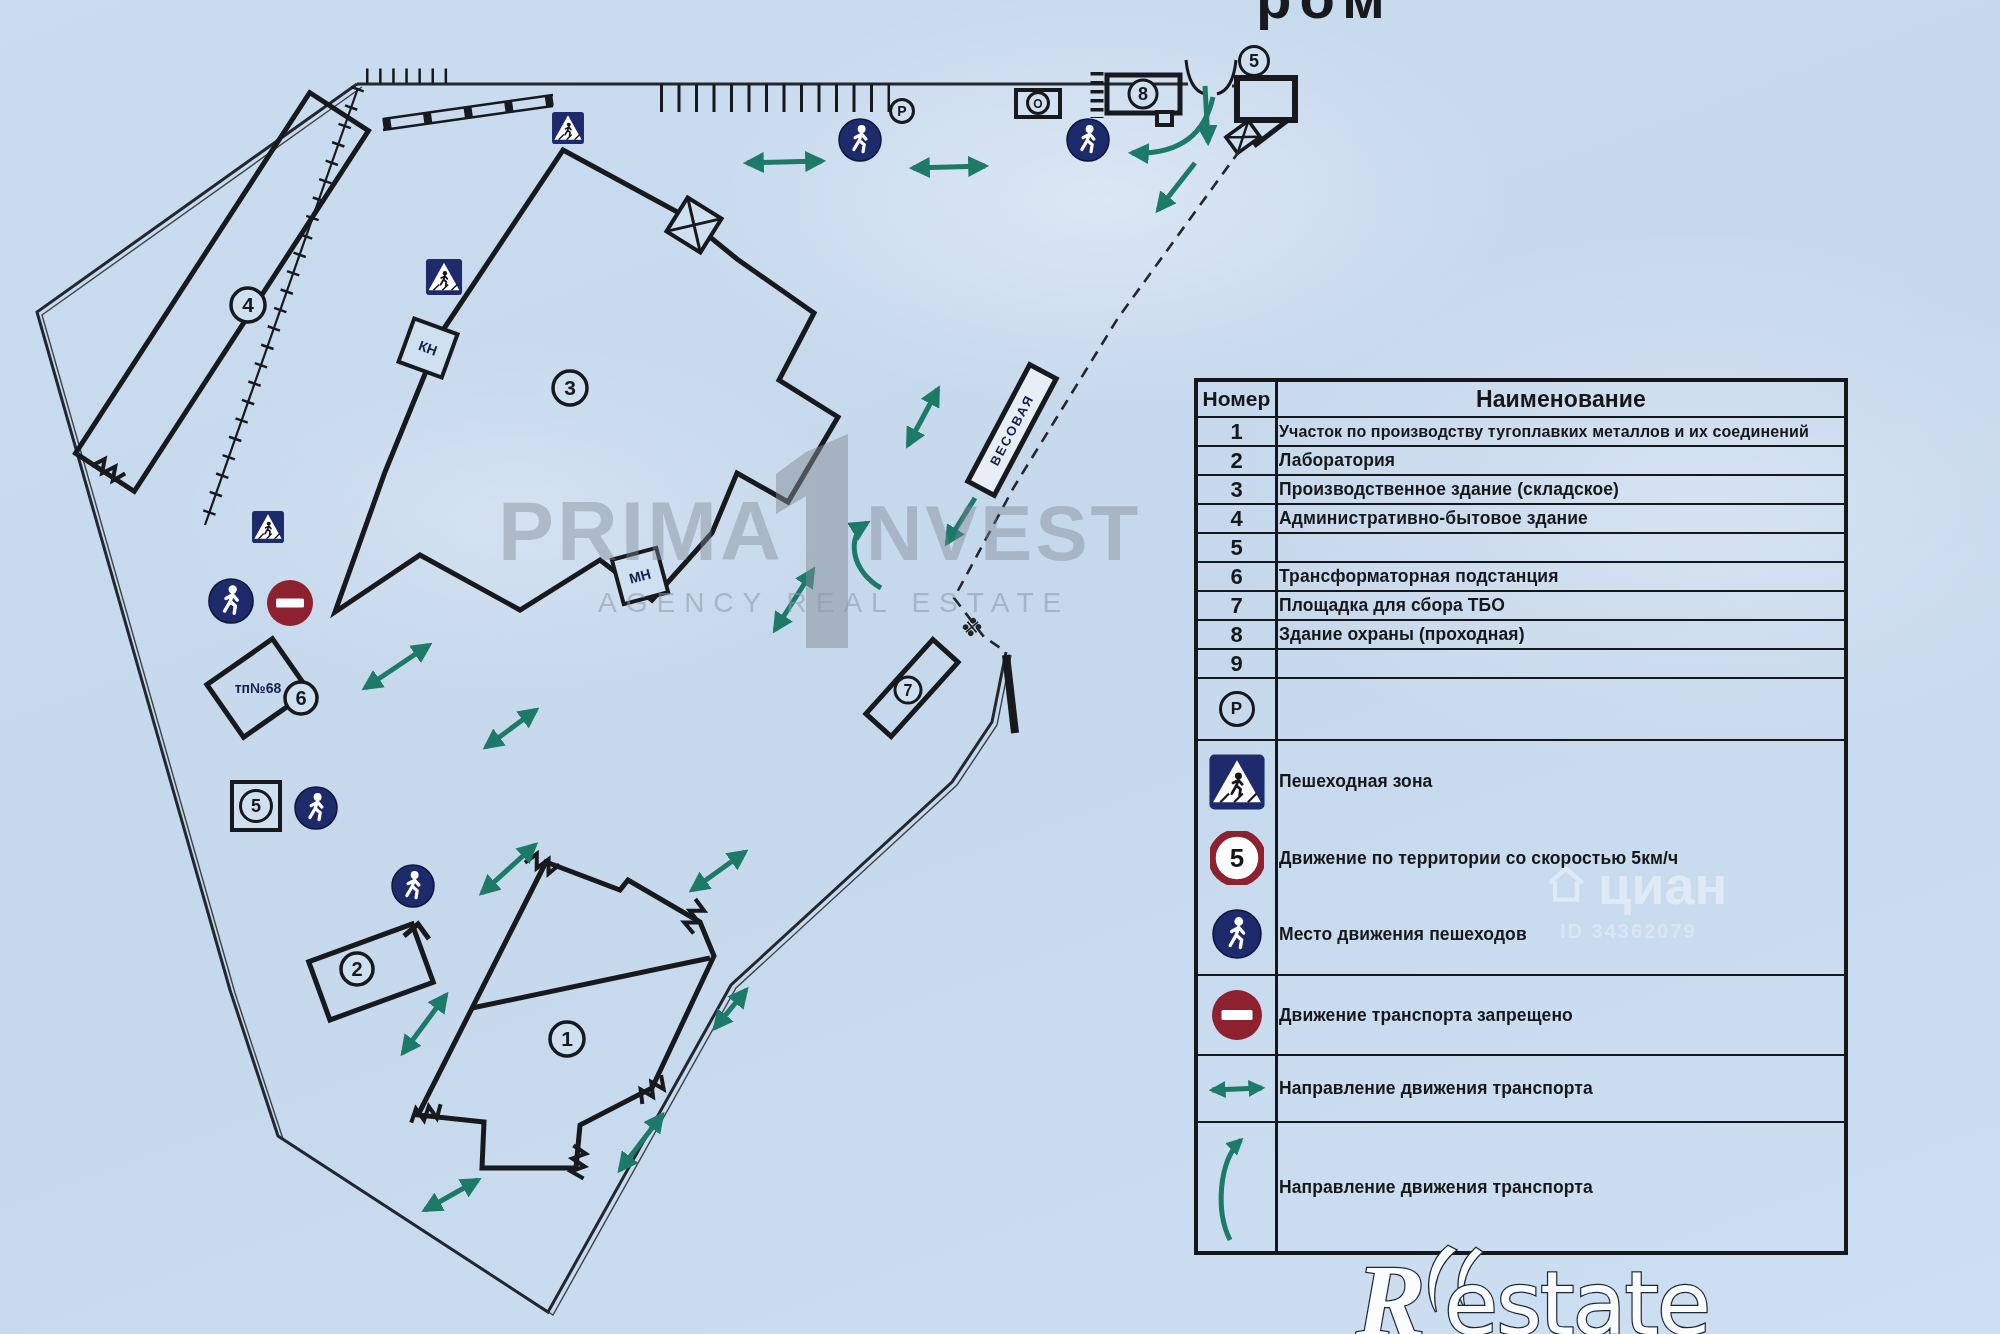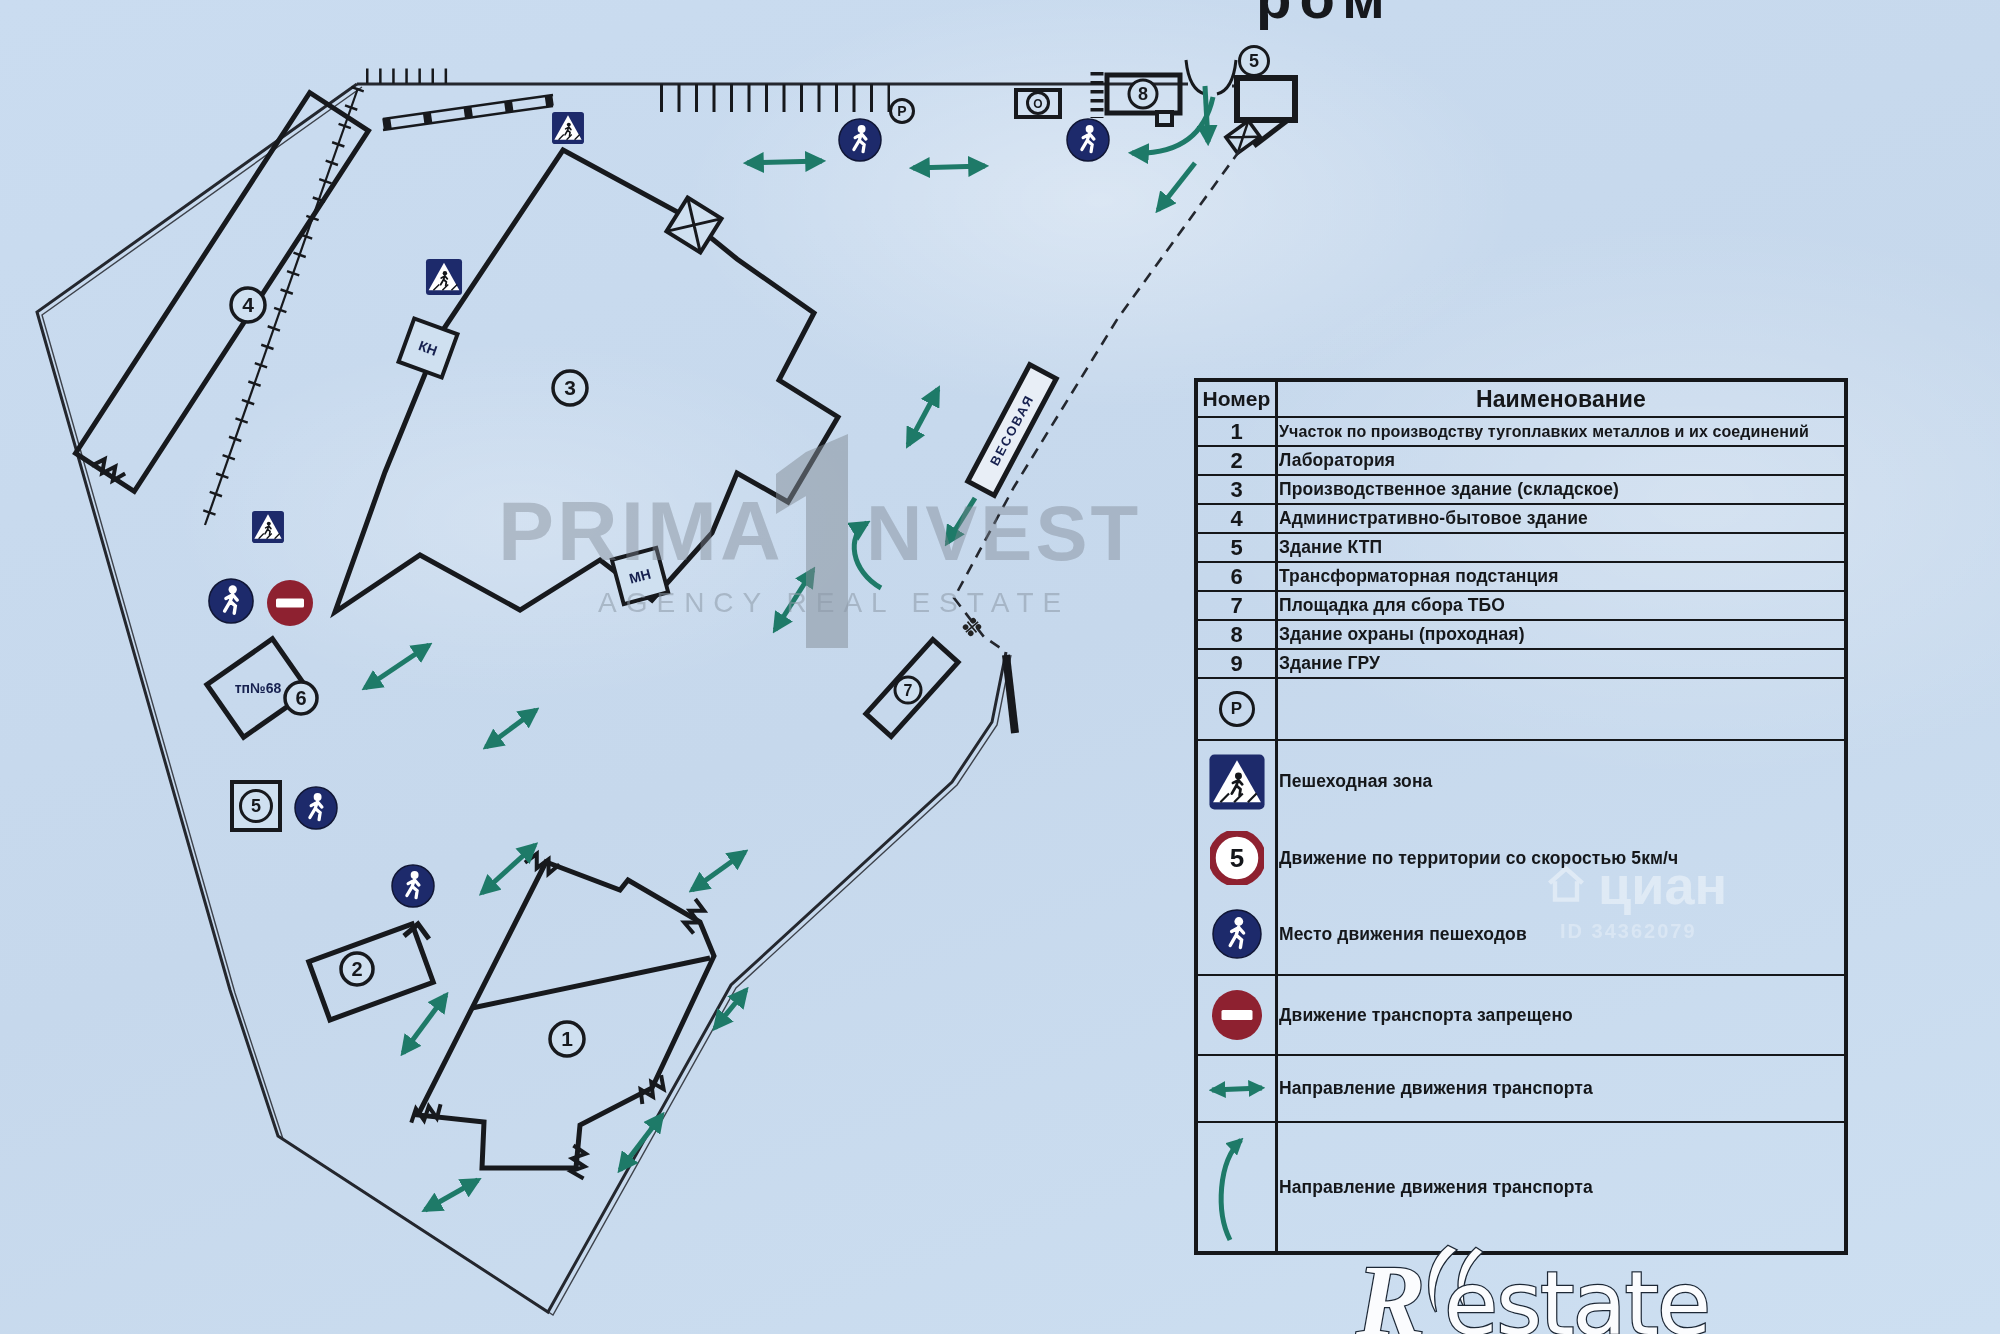--- a/index.html
+++ b/index.html
@@ -302,37 +302,35 @@
     <div class="lg-row" style="height:29px">
       <div class="lg-num numcell">3</div>
       <div class="lg-name">Производственное здание (складское)</div>
     </div>
     <div class="lg-row" style="height:29px">
       <div class="lg-num numcell">4</div>
       <div class="lg-name">Административно-бытовое здание</div>
     </div>
     <div class="lg-row" style="height:29px">
       <div class="lg-num numcell">5</div>
-      <div class="lg-name">Здание КТП</div>
     </div>
     <div class="lg-row" style="height:29px">
       <div class="lg-num numcell">6</div>
       <div class="lg-name">Трансформаторная подстанция</div>
     </div>
     <div class="lg-row" style="height:29px">
       <div class="lg-num numcell">7</div>
       <div class="lg-name">Площадка для сбора ТБО</div>
     </div>
     <div class="lg-row" style="height:29px">
       <div class="lg-num numcell">8</div>
       <div class="lg-name">Здание охраны (проходная)</div>
     </div>
     <div class="lg-row" style="height:29px">
       <div class="lg-num numcell">9</div>
-      <div class="lg-name">Здание ГРУ</div>
     </div>
 
     <div class="lg-row" style="height:62px">
       <div class="lg-num">
         <span class="pcirc">Р</span>
       </div>
     </div>
 
     <div class="lg-row" style="height:83px">
       <div class="lg-num">

